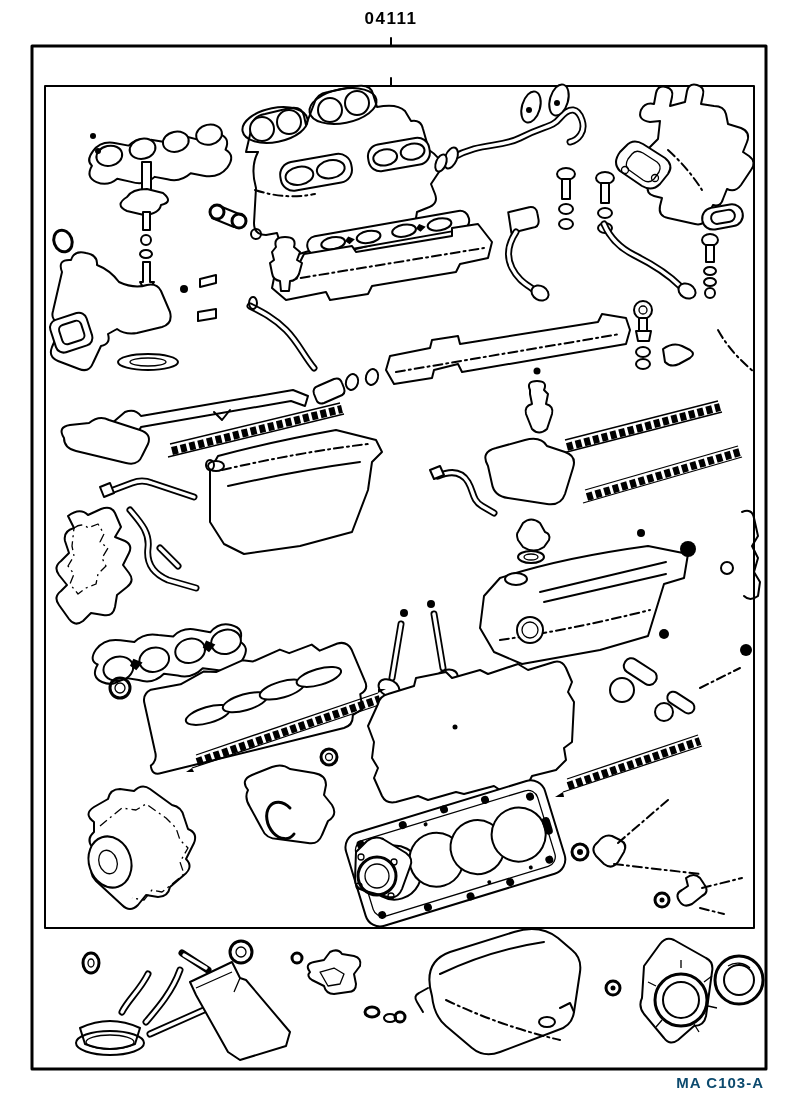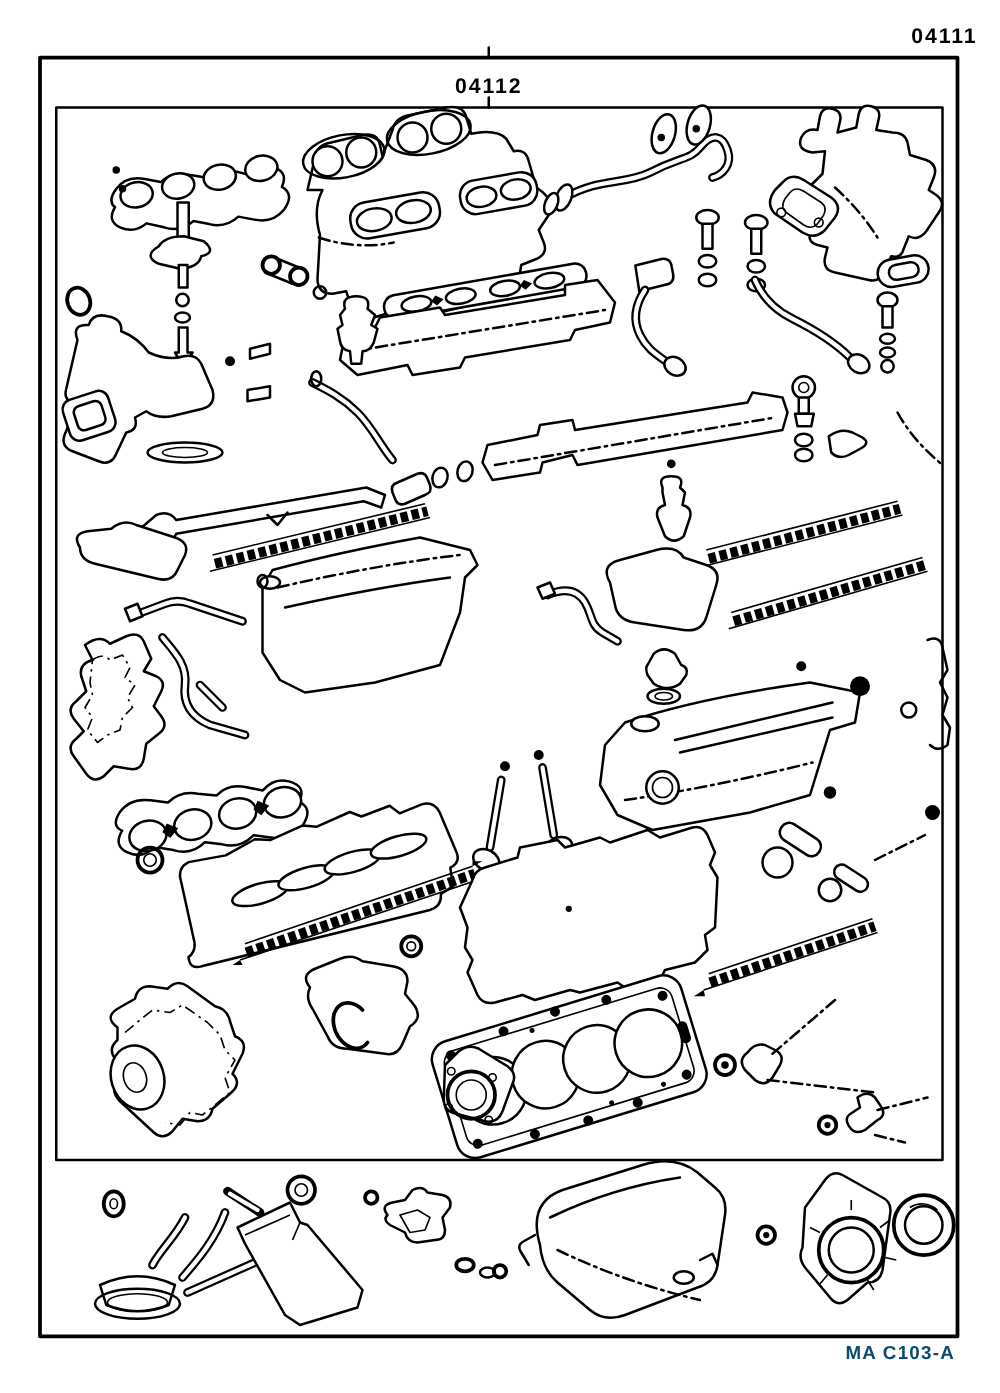--- a/index.html
+++ b/index.html
@@ -1,41 +1,40 @@
 <!DOCTYPE html>
 <html><head>
 <meta charset="utf-8">
 <style>
   html,body{margin:0;padding:0;background:#fff;}
   .page{position:relative;width:800px;height:1114px;background:#fff;overflow:hidden;
         font-family:"Liberation Sans",sans-serif;color:#000;}
   .part-label{position:absolute;left:0;width:782px;text-align:center;
               font-weight:bold;font-size:17px;letter-spacing:1.5px;color:#000;}
-  .lbl-outer{top:19px;text-align:right;}
+  .lbl-outer{top:9px;}
   .lbl-inner{top:59px;}
   .drawing-code{position:absolute;top:1074px;right:36px;font-weight:bold;
                 font-size:15px;letter-spacing:1px;color:#0c4a6e;}
   svg{position:absolute;top:0;left:0;}
   .fl{fill:#fff;stroke:#000;stroke-width:2;stroke-linejoin:round;stroke-linecap:round}
   .ln{fill:none;stroke:#000;stroke-width:2;stroke-linejoin:round;stroke-linecap:round}
   .ln1{fill:none;stroke:#000;stroke-width:1.3;stroke-linejoin:round}
   .ln3{fill:none;stroke:#000;stroke-width:3;stroke-linejoin:round;stroke-linecap:round}
   .dd{stroke-dasharray:9 4 2 4}
   .hb{fill:none;stroke:#000;stroke-width:8;stroke-dasharray:6 3;stroke-linecap:butt}
   .blk{fill:#000;stroke:none}
   .po{fill:none;stroke:#000;stroke-width:7;stroke-linecap:round;stroke-linejoin:round}
   .pi{fill:none;stroke:#fff;stroke-width:3.4;stroke-linecap:round;stroke-linejoin:round}
 </style>
 </head>
 <body>
 
 <div class="page">
 
   <div class="part-label lbl-outer">04111</div>
-  <div class="part-label lbl-inner">04112</div>
   <div class="drawing-code">MA C103-A</div>
 
   <svg width="800" height="1114" viewBox="0 0 800 1114">
 
     <g>
       <rect class="ln3" x="32" y="46" width="734" height="1023"></rect>
       <line class="ln" x1="391" y1="38" x2="391" y2="46"></line>
     </g>
     <g>
       <rect class="ln" x="45" y="86" width="709" height="842" stroke-width="2.6"></rect>

